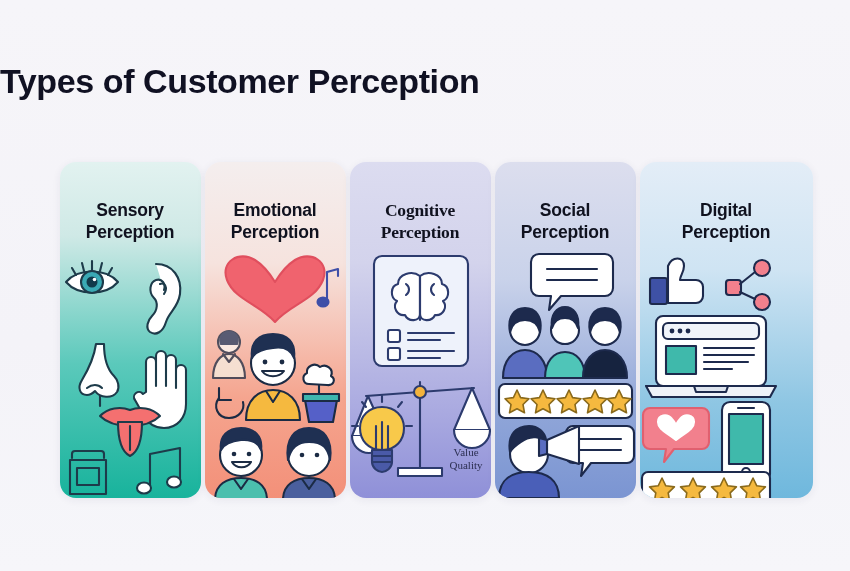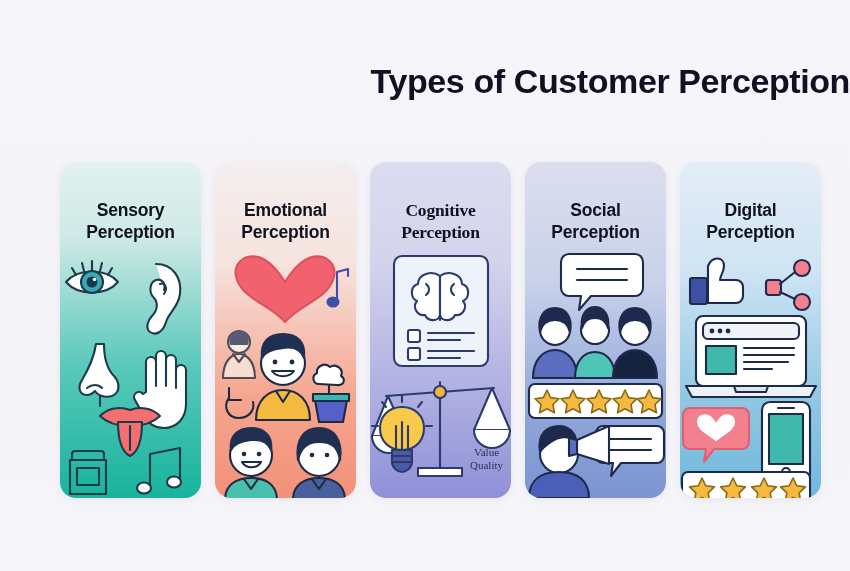--- a/index.html
+++ b/index.html
@@ -20,52 +20,53 @@
     height: 571px;
     background: linear-gradient(180deg, #f6f5f9 0%, #f4f3f8 60%, #f6f6fa 100%);
   }
 
   
   .page-title {
     position: absolute;
     top: 62px;
     left: 0;
     width: 850px;
-    text-align: right;
+    text-align: left;
     font-size: 34px;
     font-weight: bold;
     letter-spacing: -0.4px;
     color: #101123;
     font-family: "Liberation Sans", sans-serif;
   }
 
   
   .cards {
     position: absolute;
     top: 162px;
-    left: 60px;
+    left: 53px;
     width: 766px;
     height: 336px;
     display: flex;
-    gap: 14px;
+    gap: 4px;
+    justify-content: center;
   }
   .card {
     position: relative;
     width: 141px;
     height: 336px;
     border-radius: 16px;
     overflow: hidden;
     box-shadow: 0 2px 8px rgba(40, 40, 80, 0.07);
     flex: 0 0 141px;
   }
   .card-1 { background: linear-gradient(180deg,#e2f2f0 0%, #cfe9e6 22%, #5bc9bb 60%, #18b39c 100%); }
   .card-2 { background: linear-gradient(180deg,#f4eeee 0%, #f6e3de 30%, #f5a58f 70%, #f39079 100%); }
   .card-3 { background: linear-gradient(180deg,#dcdcf0 0%, #d3d3ec 30%, #a9a9e0 75%, #8f90d8 100%); font-family: Liberation Serif, serif; }
   .card-4 { background: linear-gradient(180deg,#dcdeee 0%, #c9d2ea 35%, #8fa5d8 75%, #7b95d2 100%); }
-  .card-5 { background: linear-gradient(180deg,#e3edf7 0%, #cfe4f3 32%, #8ec6e3 72%, #6fb8dd 100%); }
+  .card-5 { background: linear-gradient(180deg,#e3edf7 0%, #cfe4f3 32%, #8ec6e3 72%, #6fb8dd 100%); padding-left: 32px; }
 
   .card-heading {
     position: absolute;
     top: 38px;
     left: 0;
     width: 100%;
     text-align: center;
     font-size: 17.5px;
     font-weight: bold;
     line-height: 1.25;

